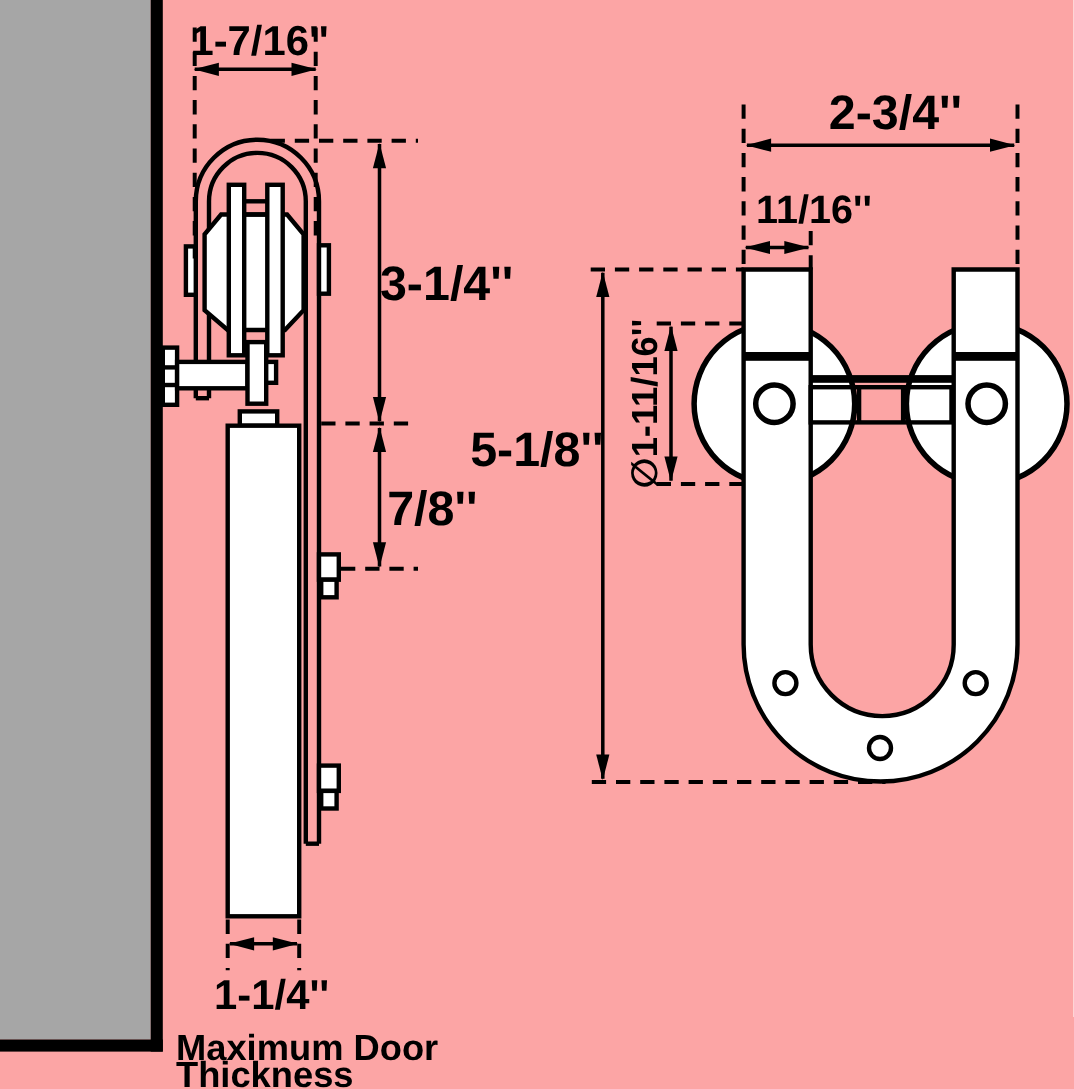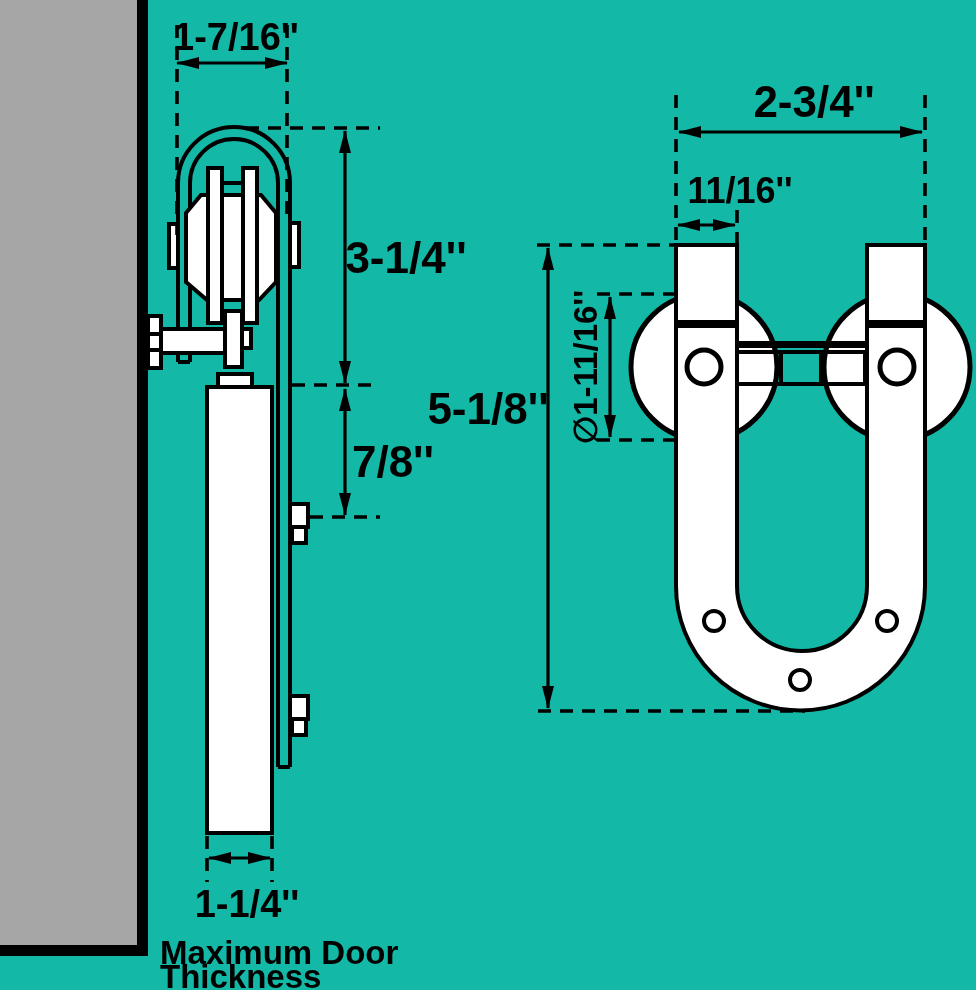--- a/index.html
+++ b/index.html
@@ -1,16 +1,16 @@
 <!DOCTYPE html>
 <html><head>
 <meta charset="utf-8">
 <style>
   html,body{margin:0;padding:0;background:#ffffff;}
-  .canvas{position:relative;width:976px;height:990px;background:#14b8a6;overflow:hidden;}
+  .canvas{position:relative;width:976px;height:990px;background:#fca5a5;overflow:hidden;}
   svg{display:block;}
   .outline{fill:#ffffff;stroke:#000000;stroke-width:4;stroke-linejoin:miter;}
   .outline5{fill:#ffffff;stroke:#000000;stroke-width:5;stroke-linejoin:miter;}
   .noline{fill:none;stroke:#000000;stroke-width:4;}
   .blackfill{fill:#000000;stroke:none;}
   .graywall{fill:#a6a6a6;stroke:none;}
   .dash{fill:none;stroke:#000000;stroke-width:3.6;stroke-dasharray:13 9;}
   .dim{fill:none;stroke:#000000;stroke-width:3.2;}
   .thin{fill:none;stroke:#000000;stroke-width:4;}
   text{font-family:"Liberation Sans","DejaVu Sans",sans-serif;font-weight:bold;fill:#000000;}

